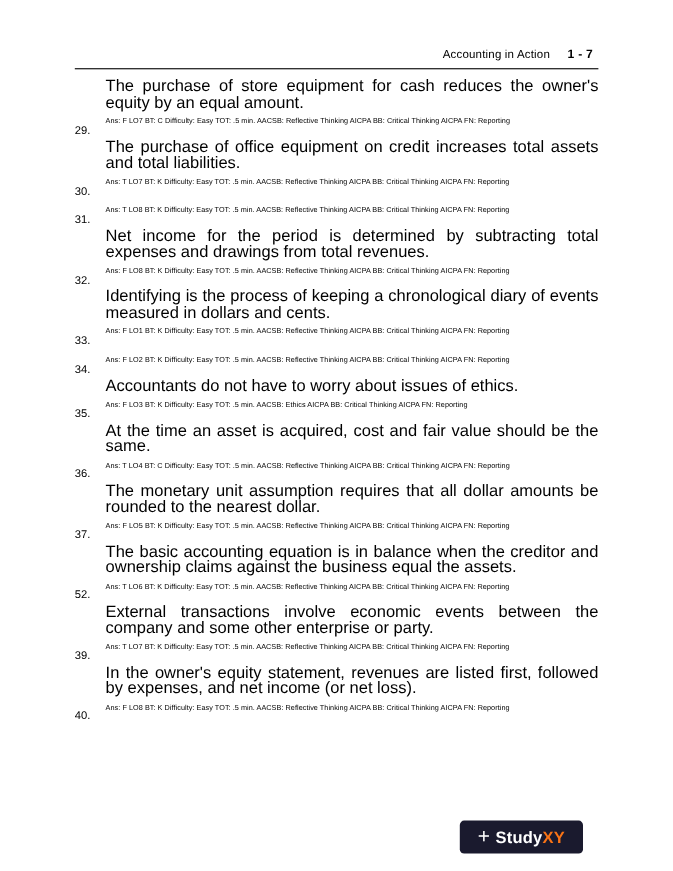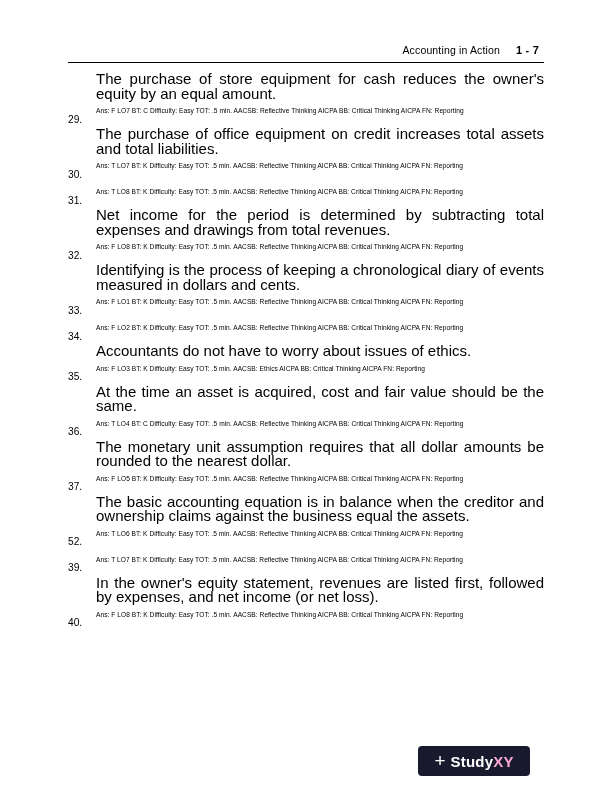--- a/index.html
+++ b/index.html
@@ -122,21 +122,21 @@
     font-weight: 300;
     color: #ffffff;
     margin-top: -2px;
   }
   .wm-text {
     font-size: 15px;
     font-weight: bold;
     letter-spacing: 0.2px;
   }
   .wm-text .xy {
-    color: #f9a8d4;
+    color: #f97316;
     text-align: center;
   }
 </style>
 </head>
 <body>
 
 <div class="page">
 
   <div class="header">
     <span class="header-title">Accounting in Action</span>
@@ -220,20 +220,21 @@
       <div class="qnum">52.</div>
       <div class="qbody">
         <p class="qtext">The basic accounting equation is in balance when the creditor and ownership claims against the business equal the assets.</p>
         <p class="qans">Ans: T   LO6   BT: K   Difficulty: Easy   TOT: .5 min.   AACSB: Reflective Thinking   AICPA BB: Critical Thinking   AICPA FN: Reporting</p>
       </div>
     </div>
 
     <div class="qitem">
       <div class="qnum">39.</div>
       <div class="qbody">
+        <p class="qtext">External transactions involve economic events between the company and some other enterprise or party.</p>
         <p class="qans">Ans: T   LO7   BT: K   Difficulty: Easy   TOT: .5 min.   AACSB: Reflective Thinking   AICPA BB: Critical Thinking   AICPA FN: Reporting</p>
       </div>
     </div>
 
     <div class="qitem">
       <div class="qnum">40.</div>
       <div class="qbody">
         <p class="qtext">In the owner's equity statement, revenues are listed first, followed by expenses, and net income (or net loss).</p>
         <p class="qans">Ans: F   LO8   BT: K   Difficulty: Easy   TOT: .5 min.   AACSB: Reflective Thinking   AICPA BB: Critical Thinking   AICPA FN: Reporting</p>
       </div>

